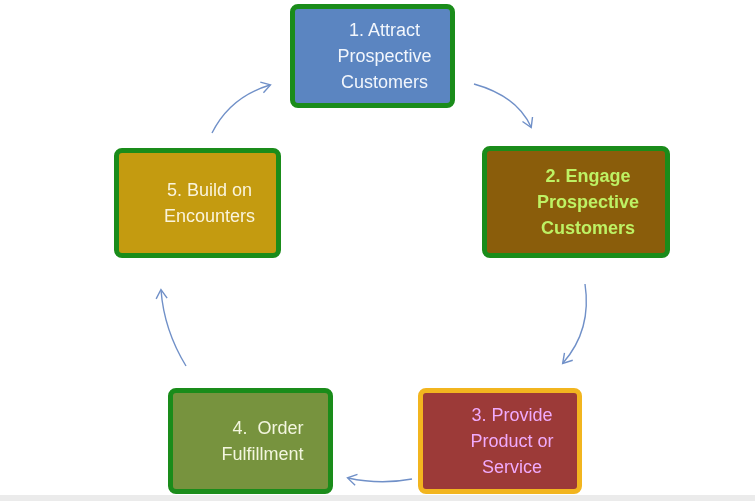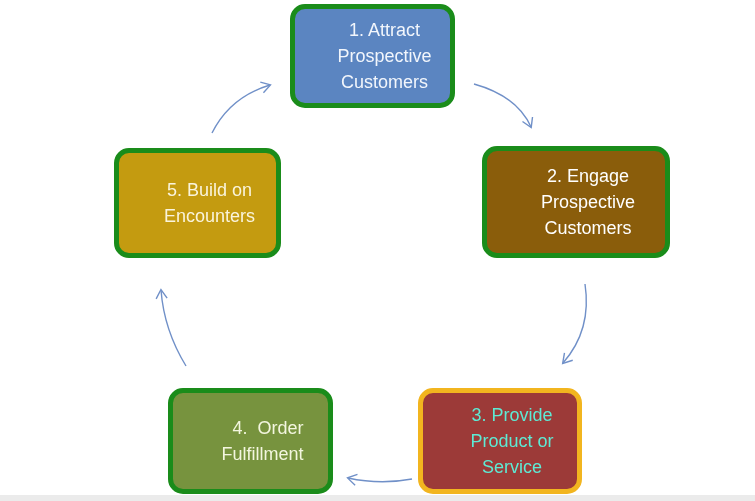--- a/index.html
+++ b/index.html
@@ -8,21 +8,21 @@
     position: relative;
     background: #ffffff;
     overflow: hidden;
     font-family: "Liberation Sans", sans-serif;
   }
   .stage { position: absolute; inset: 0; }
   .node {
     position: absolute;
     box-sizing: border-box;
     border: 5px solid transparent;
-    border-radius: 15px;
+    border-radius: 8px;
     display: flex;
     align-items: center;
     justify-content: center;
     text-align: center;
     font-size: 18px;
     line-height: 26px;
     font-weight: 400;
     padding-left: 24px;
   }
   .node .label { white-space: pre-wrap; }
@@ -62,27 +62,27 @@
     <path d="M 186 366 Q 164 330 161 290" marker-end="url(#ah)" stroke="#7090C8"></path>
     <path d="M 212 133 Q 230 97 270 85" marker-end="url(#ah)" stroke="#7090C8"></path>
   </svg>
 
   <div class="node node-1" style="background-color: rgb(91, 133, 193); border-color: rgb(26, 140, 26); color: rgb(242, 246, 252);">
     <span class="label">1. Attract
 Prospective
 Customers</span>
   </div>
 
-  <div class="node node-2" style="background-color: rgb(138, 93, 11); border-color: rgb(26, 140, 26); color: #ffffff;">
+  <div class="node node-2" style="background-color: rgb(138, 93, 11); border-color: rgb(26, 140, 26); color: #bef264; font-weight: bold;">
     <span class="label">2. Engage
 Prospective
 Customers</span>
   </div>
 
-  <div class="node node-3" style="background-color: rgb(156, 58, 56); border-color: rgb(242, 181, 31); color: #5eead4;">
+  <div class="node node-3" style="background-color: rgb(156, 58, 56); border-color: rgb(242, 181, 31); color: #f0abfc;">
     <span class="label">3. Provide
 Product or
 Service</span>
   </div>
 
   <div class="node node-4" style="background-color: rgb(119, 147, 62); border-color: rgb(26, 140, 26); color: rgb(243, 246, 223);">
     <span class="label">4.  Order
 Fulfillment</span>
   </div>
 

